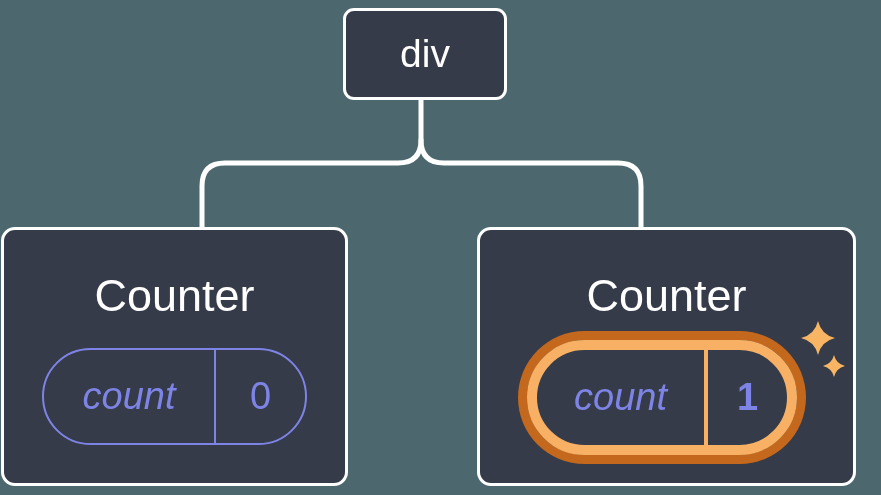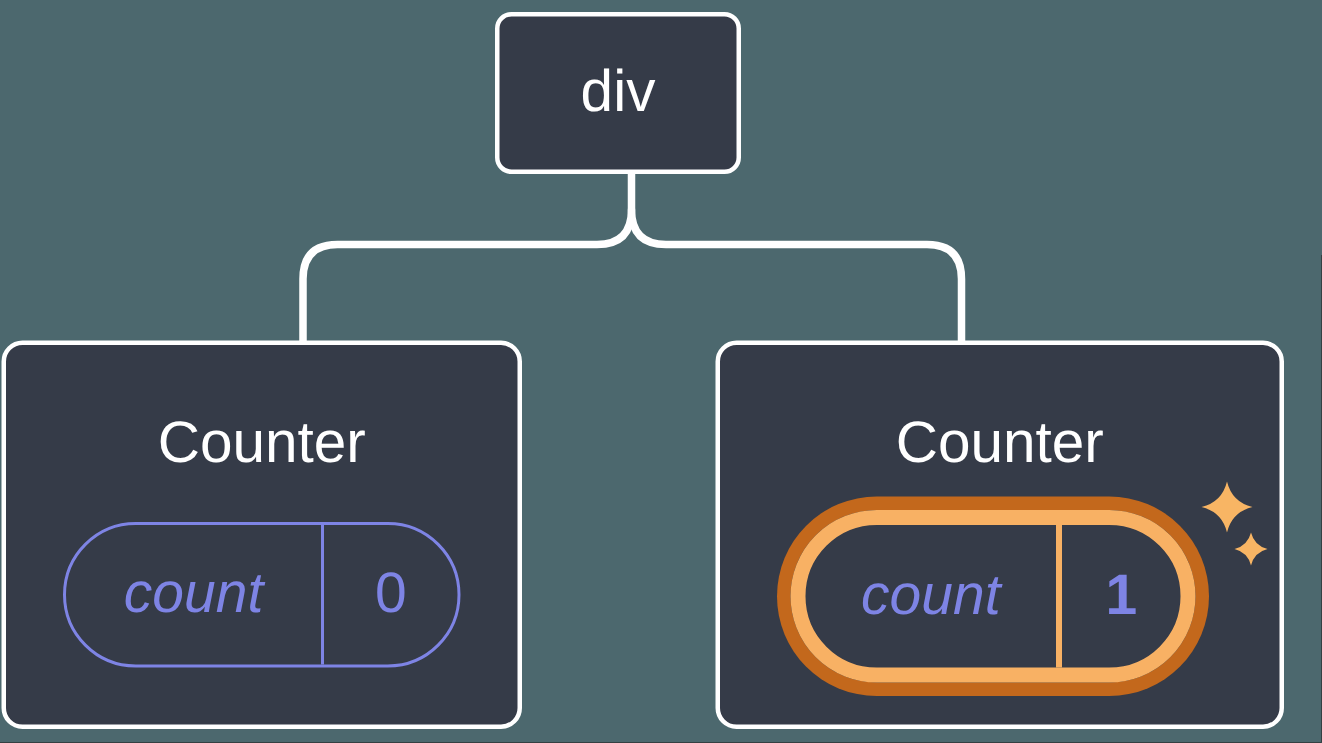--- a/index.html
+++ b/index.html
@@ -40,22 +40,22 @@
   }
   .sparkle { fill: var(--sparkle); }
 
   .node {
     position: absolute;
     background: var(--node-fill);
     border: 3px solid var(--node-border);
   }
 
   .root-node {
-    left: 330px; top: 8px;
-    width: 164px; height: 108px;
+    left: 343px; top: 8px;
+    width: 164px; height: 92px;
     border-radius: 11px;
     display: flex; align-items: center; justify-content: center;
     color: var(--title-text);
     font-size: 39px;
     font-weight: 500;
     z-index: 1;
   }
 
   .counter-node {
     top: 227px;
@@ -64,21 +64,21 @@
     z-index: 1;
   }
   .counter-node.left  { left: 1px; }
   .counter-node.right { left: 477px; width: 379px; }
 
   .counter-title {
     position: absolute;
     left: 0; right: 0; top: 46px;
     text-align: center;
     line-height: 40px;
-    font-size: 39px;
+    font-size: 45px;
     font-weight: 500;
     color: var(--title-text);
   }
 
   .state-pill {
     position: absolute;
     left: 38px; top: 118px;
     width: 265px; height: 97px;
     border: 2px solid var(--state-purple);
     border-radius: 60px;

